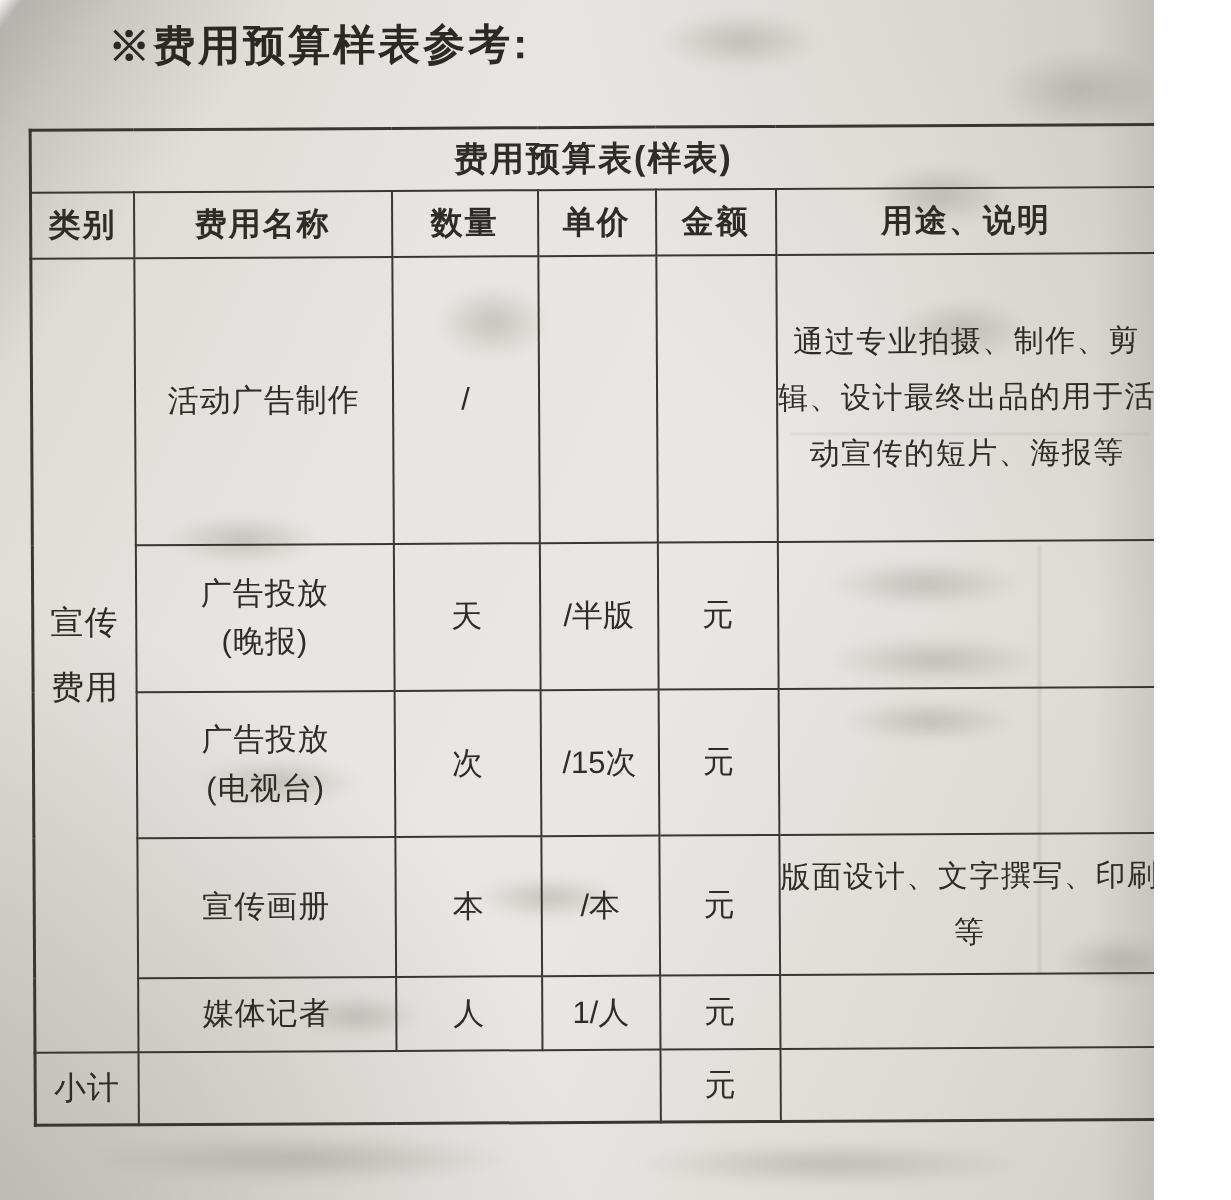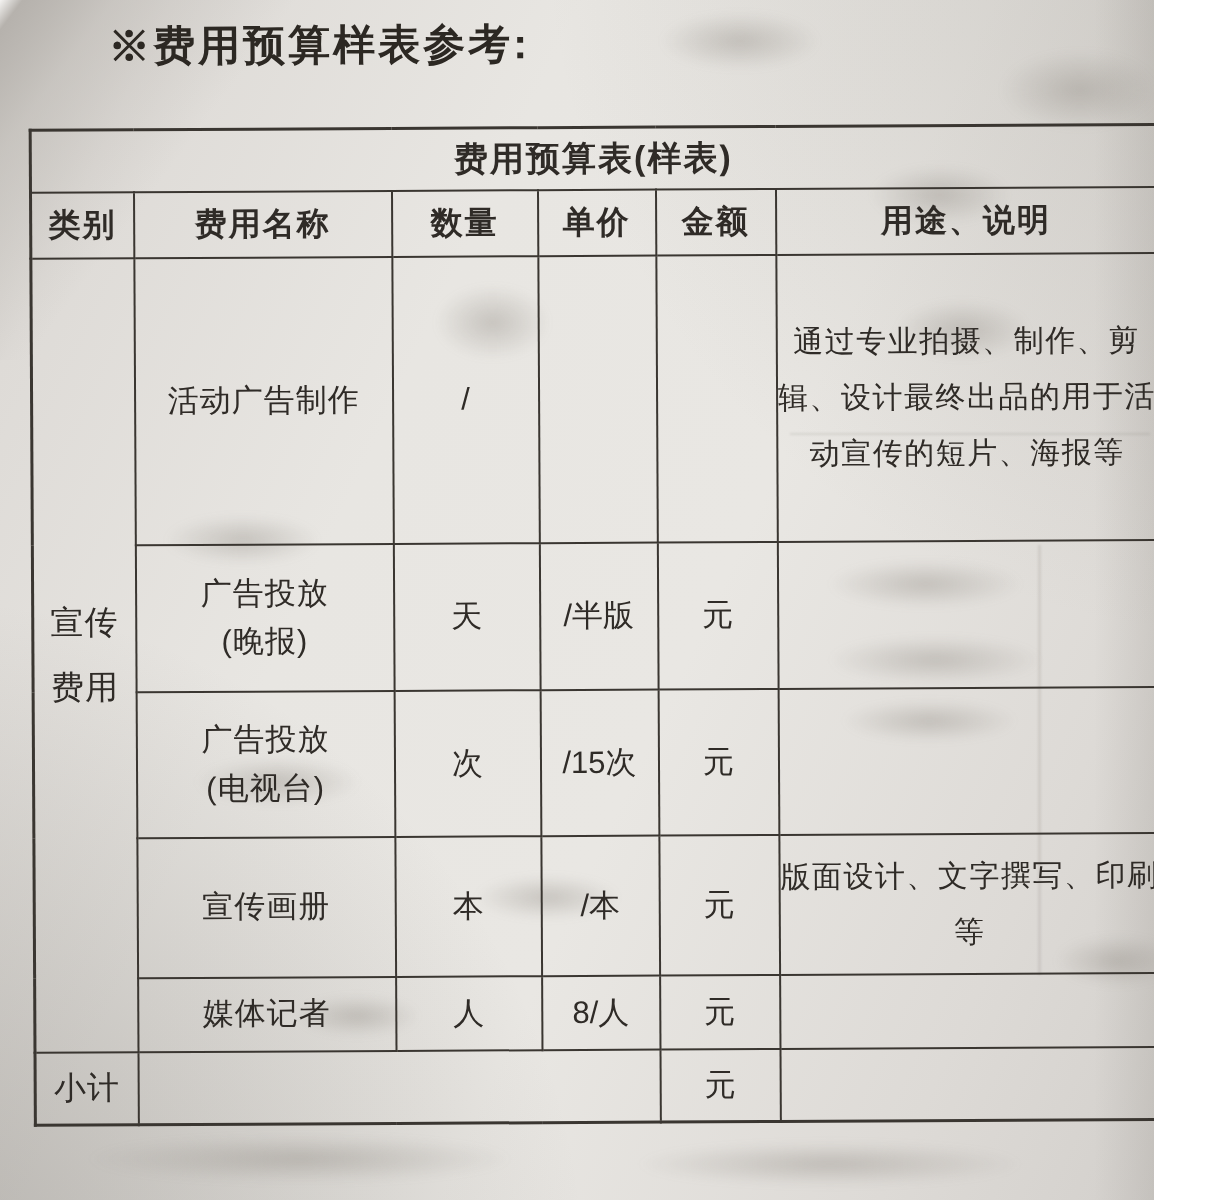--- a/index.html
+++ b/index.html
@@ -154,21 +154,21 @@
         <td class="cell-name">宣传画册</td>
         <td>本</td>
         <td>/本</td>
         <td>元</td>
         <td class="cell-note">版面设计、文字撰写、印刷等</td>
       </tr>
 
       <tr style="height:74px;">
         <td class="cell-name">媒体记者</td>
         <td>人</td>
-        <td>8/人</td>
+        <td>1/人</td>
         <td>元</td>
         <td class="cell-note"></td>
       </tr>
 
       <tr style="height:73px;">
         <td class="cell-subtotal">小计</td>
         <td colspan="3"></td>
         <td>元</td>
         <td></td>
       </tr>

